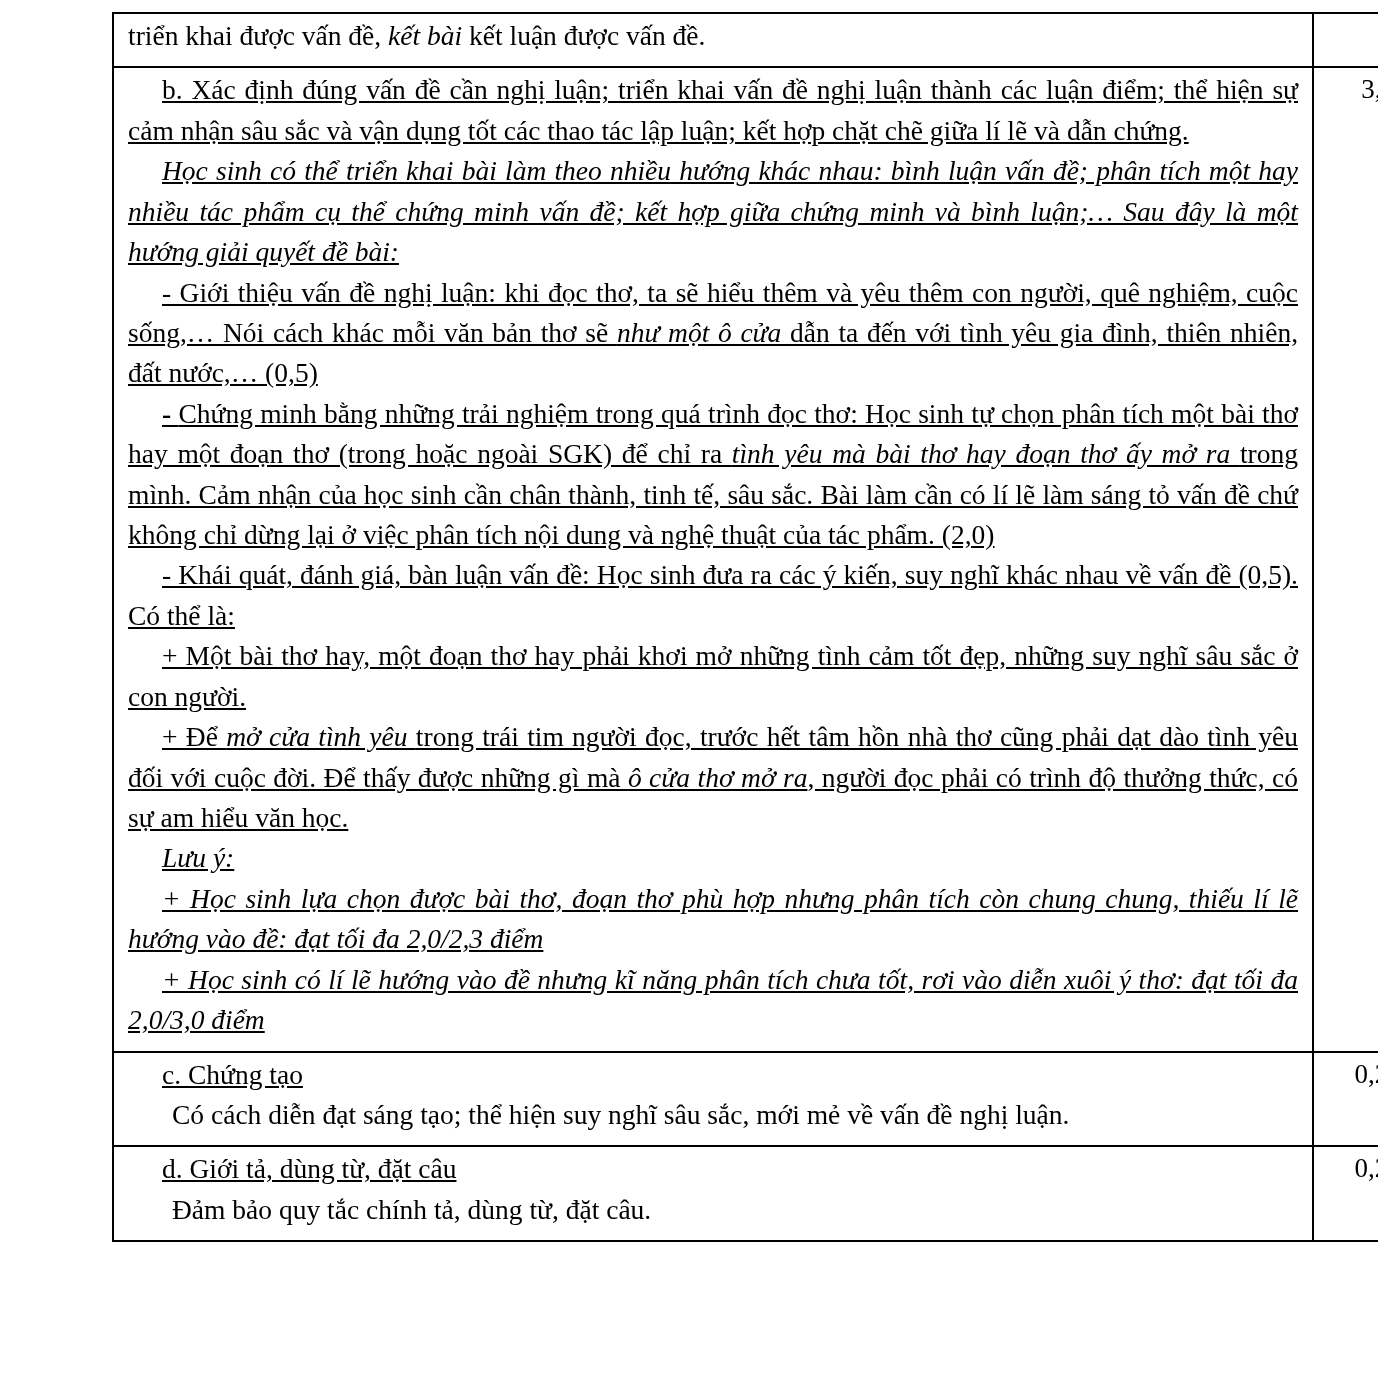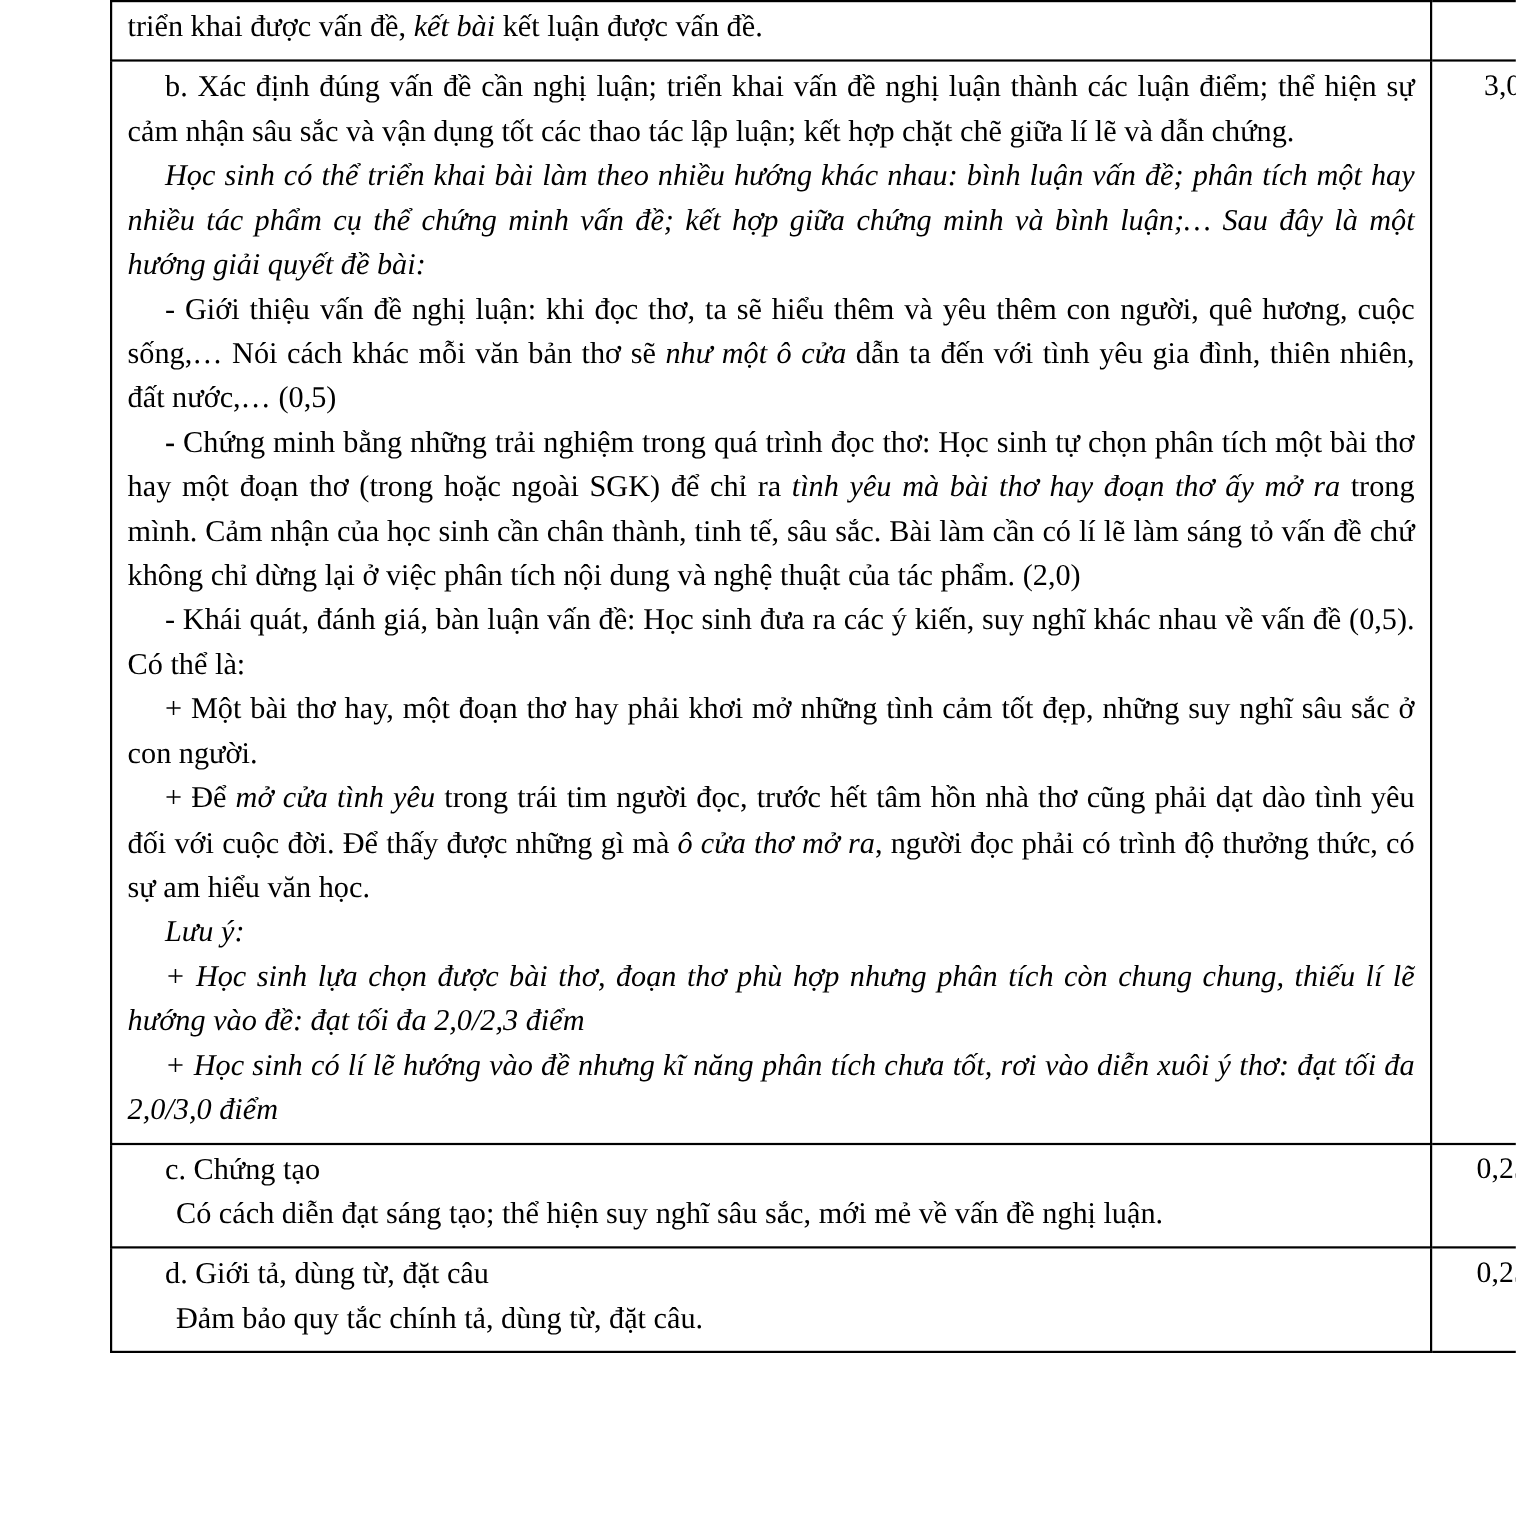--- a/index.html
+++ b/index.html
@@ -10,21 +10,21 @@
   body {
     width: 1378px;
     font-family: "Liberation Serif", "DejaVu Serif", serif;
     color: #000000;
   }
   .page {
     position: relative;
     width: 1372px;
     min-height: 1390px;
     box-sizing: border-box;
-    padding: 0;
+    padding: 12px;
     background: #fff;
   }
   table.rubric {
     border-collapse: collapse;
     width: 1270px;
     margin-left: 100px;
     table-layout: fixed;
   }
   table.rubric td {
     border: 2px solid #000;
@@ -51,20 +51,21 @@
   }
   p {
     margin: 0;
     font-size: 27.5px;
     line-height: 1.47;
     text-align: justify;
     text-justify: inter-word;
   }
   p.indent {
     text-indent: 34px;
+    text-decoration: underline;
   }
   .it {
     font-style: italic;
   }
   .sub-indent {
     text-indent: 44px;
   }
 </style>
 </head>
 <body>
@@ -75,21 +76,21 @@
         <tr class="first-row">
           <td class="content">
             <p><span>triển khai được vấn đề, </span><span class="it">kết bài </span><span>kết luận được vấn đề.</span></p>
           </td>
           <td class="score"></td>
         </tr>
         <tr>
           <td class="content">
             <p class="indent"><span>b. Xác định đúng vấn đề cần nghị luận; triển khai vấn đề nghị luận thành các luận điểm; thể hiện sự cảm nhận sâu sắc và vận dụng tốt các thao tác lập luận; kết hợp chặt chẽ giữa lí lẽ và dẫn chứng.</span></p>
             <p class="indent"><span class="it">Học sinh có thể triển khai bài làm theo nhiều hướng khác nhau: bình luận vấn đề; phân tích một hay nhiều tác phẩm cụ thể chứng minh vấn đề; kết hợp giữa chứng minh và bình luận;… Sau đây là một hướng giải quyết đề bài:</span></p>
-            <p class="indent"><span>-  Giới thiệu vấn đề nghị luận: khi đọc thơ, ta sẽ hiểu thêm và yêu thêm con người, quê hương, cuộc sống,… Nói cách khác mỗi văn bản thơ sẽ </span><span class="it">như một ô cửa </span><span>dẫn ta đến với tình yêu gia đình, thiên nhiên, đất nước,… (0,5)</span></p>
+            <p class="indent"><span>-  Giới thiệu vấn đề nghị luận: khi đọc thơ, ta sẽ hiểu thêm và yêu thêm con người, quê nghiệm, cuộc sống,… Nói cách khác mỗi văn bản thơ sẽ </span><span class="it">như một ô cửa </span><span>dẫn ta đến với tình yêu gia đình, thiên nhiên, đất nước,… (0,5)</span></p>
             <p class="indent"><span style="font-weight: 700;">- </span><span>Chứng minh bằng những trải nghiệm trong quá trình đọc thơ: Học sinh tự chọn phân tích một bài thơ hay một đoạn thơ (trong hoặc ngoài SGK) để chỉ ra </span><span class="it">tình yêu mà bài thơ hay đoạn thơ ấy mở ra </span><span>trong mình. Cảm nhận của học sinh cần chân thành, tinh tế, sâu sắc. Bài làm cần có lí lẽ làm sáng tỏ vấn đề chứ không chỉ dừng lại ở việc phân tích nội dung và nghệ thuật của tác phẩm. (2,0)</span></p>
             <p class="indent"><span>- Khái quát, đánh giá, bàn luận vấn đề: Học sinh đưa ra các ý kiến, suy nghĩ khác nhau về vấn đề (0,5). Có thể là:</span></p>
             <p class="indent"><span>+ Một bài thơ hay, một đoạn thơ hay phải khơi mở những tình cảm tốt đẹp, những suy nghĩ sâu sắc ở con người.</span></p>
             <p class="indent"><span>+ Để </span><span class="it">mở cửa tình yêu </span><span>trong trái tim người đọc, trước hết tâm hồn nhà thơ cũng phải dạt dào tình yêu đối với cuộc đời. Để thấy được những gì mà </span><span class="it">ô cửa thơ mở ra</span><span>, người đọc phải có trình độ thưởng thức, có sự am hiểu văn học.</span></p>
             <p class="indent"><span class="it">Lưu ý:</span></p>
             <p class="indent"><span class="it">+ Học sinh lựa chọn được bài thơ, đoạn thơ phù hợp nhưng phân tích còn chung chung, thiếu lí lẽ hướng vào đề: đạt tối đa 2,0/2,3 điểm</span></p>
             <p class="indent"><span class="it">+ Học sinh có lí lẽ hướng vào đề nhưng kĩ năng phân tích chưa tốt, rơi vào diễn xuôi ý thơ: đạt tối đa 2,0/3,0 điểm</span></p>
           </td>
           <td class="score">3,0</td>
         </tr>

